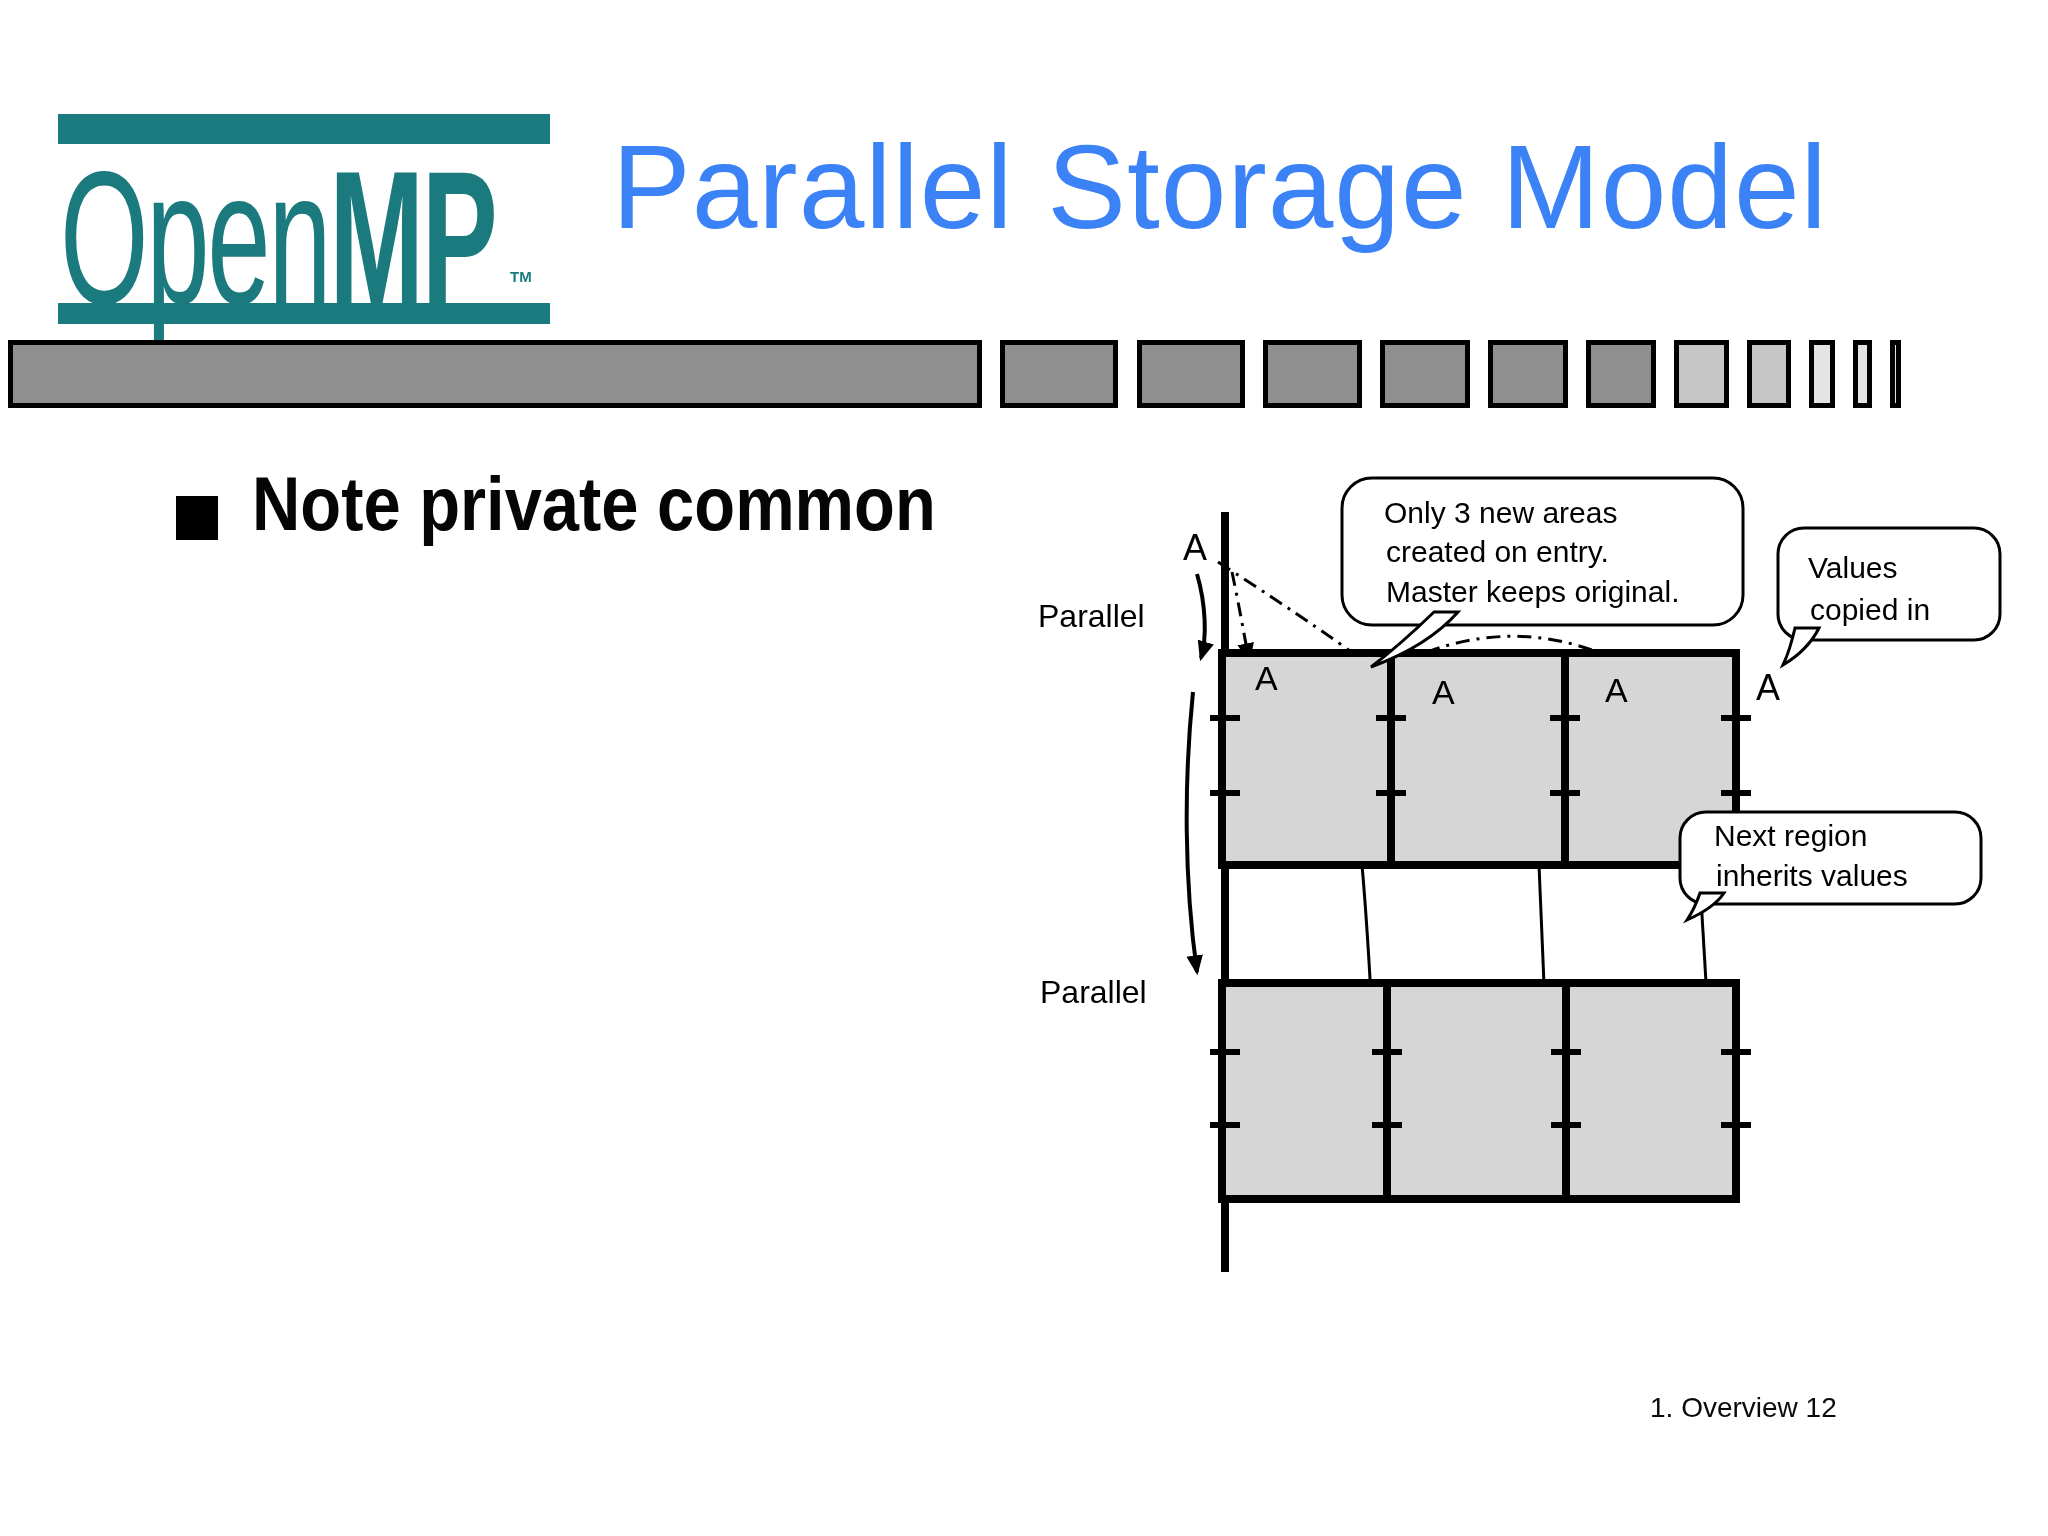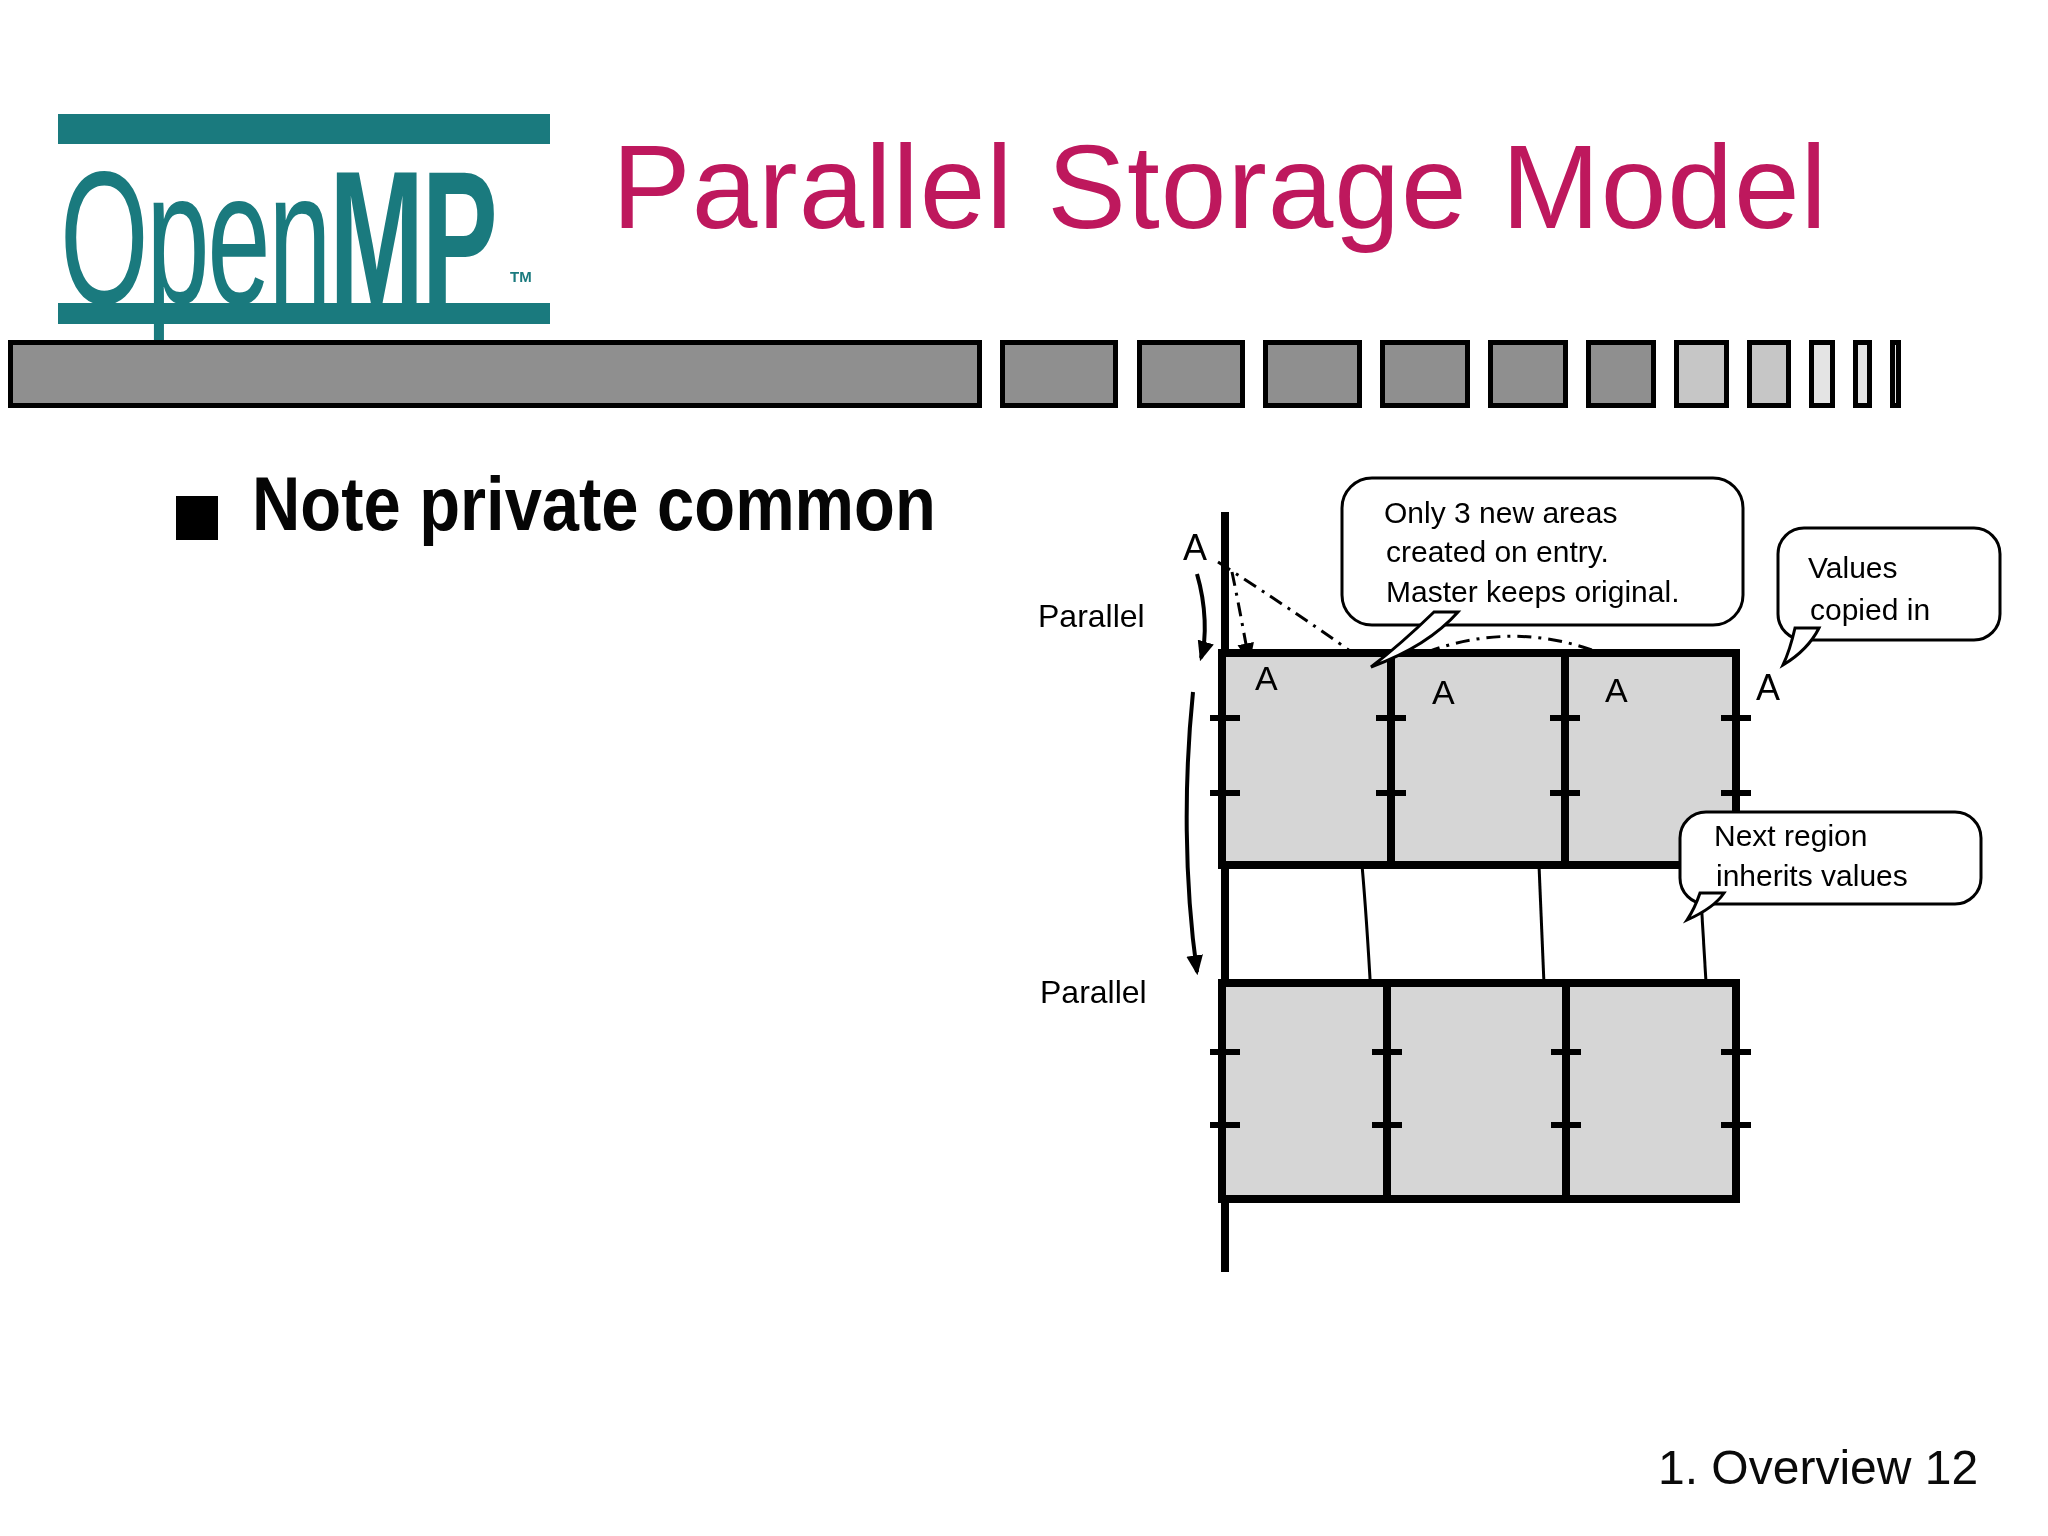--- a/index.html
+++ b/index.html
@@ -9,38 +9,38 @@
   
   .logo-bar-top{left:58px;top:114px;width:492px;height:30px;background:var(--teal);}
   .logo-bar-bottom{left:58px;top:303px;width:492px;height:21px;background:var(--teal);}
   .logo-text{left:60px;top:142px;font-size:190px;line-height:1;color:var(--teal);
              transform:scaleX(0.60);transform-origin:left top;white-space:nowrap;letter-spacing:-4px;}
   .logo-text .rg{font-weight:400;}
   .logo-text .bd{font-weight:700;}
   .logo-tm{left:510px;top:268px;font-size:15px;color:var(--teal);font-weight:700;}
 
   
-  .slide-title{left:612px;top:128px;font-size:118px;line-height:1;letter-spacing:1px;color:#be185d;white-space:nowrap;}
+  .slide-title{left:612px;top:128px;font-size:118px;line-height:1;letter-spacing:1px;color:#3b82f6;white-space:nowrap;}
 
   
   .seg{position:absolute;top:340px;height:68px;border:5px solid #000;box-sizing:border-box;background:var(--divGray);}
   .seg.light{background:var(--divLight);}
   .seg.lighter{background:var(--divLighter);}
 
   
   .bullet-sq{left:176px;top:496px;width:42px;height:44px;background:#000;}
   .bullet-label{left:252px;top:466px;font-size:76px;font-weight:700;line-height:1;white-space:nowrap;
                 transform:scaleX(0.88);transform-origin:left top;color:#050505;}
 
   
   .code-block{left:277px;top:698px;font-style:italic;font-size:56px;line-height:90px;
               letter-spacing:1px;white-space:pre;color:#080808;}
 
   
-  .footer{left:1650px;top:1440px;font-size:48px;color:#0a0a0a;white-space:nowrap;margin-left:8px;}
+  .footer{left:1650px;top:1392px;font-size:28px;color:#0a0a0a;white-space:nowrap;}
 
   
   svg.diagram{position:absolute;left:0;top:0;width:2048px;height:1536px;}
   svg .ink{stroke:#000;fill:none;}
   svg .dtext{font-family:"Liberation Sans",sans-serif;fill:#000;}
   svg .bubble{fill:#fff;stroke:#000;stroke-width:3;}
 </style>
 </head>
 <body>
 

